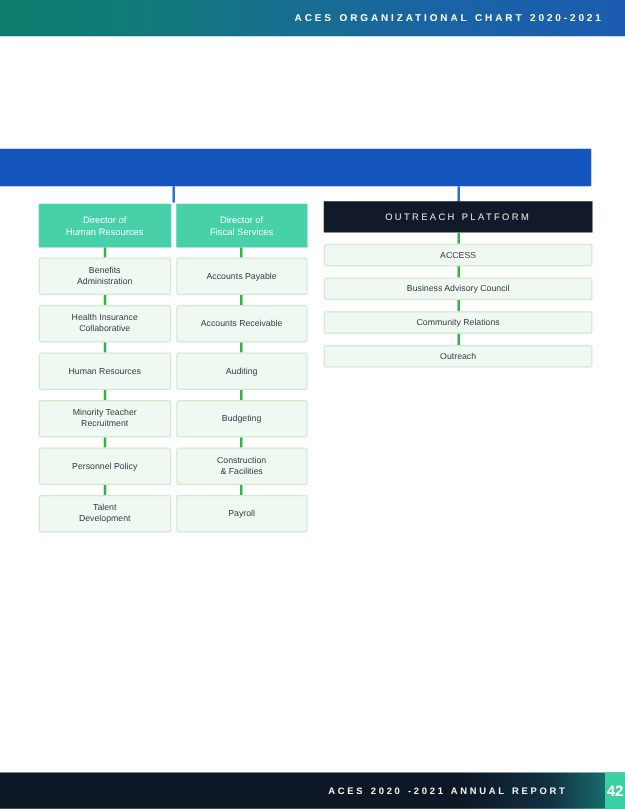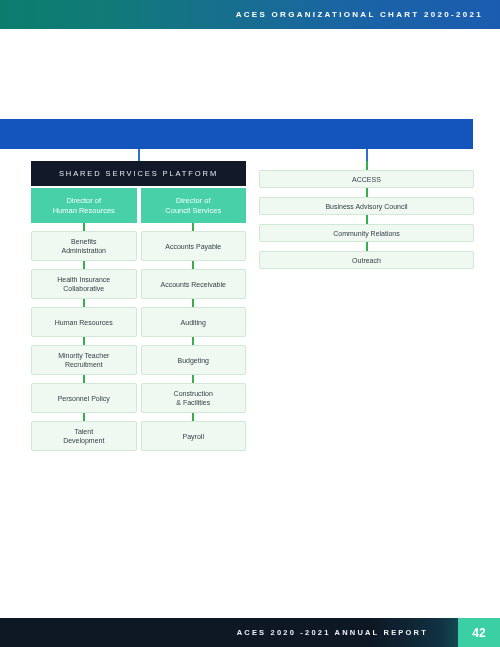--- a/index.html
+++ b/index.html
@@ -148,21 +148,21 @@
   }
   .footer-title {
     color: #f0f3f6;
     font-size: 7.5px;
     font-weight: bold;
     letter-spacing: 2.2px;
     white-space: nowrap;
     padding-right: 30px;
   }
   .page-number-box {
-    width: 42px;
+    width: 16px;
     height: 29px;
     background: #3dcfa4;
     display: flex;
     align-items: center;
     justify-content: center;
     flex: none;
   }
   .page-number {
     color: #ffffff;
     font-size: 12px;
@@ -175,32 +175,29 @@
 <div class="top-bar">
   <span class="top-bar-title">ACES ORGANIZATIONAL CHART 2020-2021</span>
 </div>
 
 <div class="blue-bar"></div>
 <div class="drop-line drop-left"></div>
 <div class="drop-line drop-right"></div>
 
 <div class="platform platform-left">
 
-  <div class="platform-header">
-    <span class="platform-header-label">SHARED SERVICES PLATFORM</span>
-  </div>
 
   <div class="director-row">
     <div class="director-box">
       <span class="director-line">Director of</span>
       <span class="director-line">Human Resources</span>
     </div>
     <div class="director-box">
       <span class="director-line">Director of</span>
-      <span class="director-line">Council Services</span>
+      <span class="director-line">Fiscal Services</span>
     </div>
   </div>
 
   <div class="sub-columns">
 
     <div class="sub-col">
       <div class="connector"></div>
       <div class="unit-box">
         <span class="unit-line">Benefits</span>
         <span class="unit-line">Administration</span>
@@ -256,20 +253,23 @@
       <div class="unit-box">
         <span class="unit-line">Payroll</span>
       </div>
     </div>
 
   </div>
 </div>
 
 <div class="platform platform-right">
 
+  <div class="platform-header">
+    <span class="platform-header-label">OUTREACH PLATFORM</span>
+  </div>
 
 
   <div class="sub-columns">
     <div class="sub-col">
       <div class="connector tall"></div>
       <div class="unit-box short">
         <span class="unit-line">ACCESS</span>
       </div>
       <div class="connector tall"></div>
       <div class="unit-box short">

